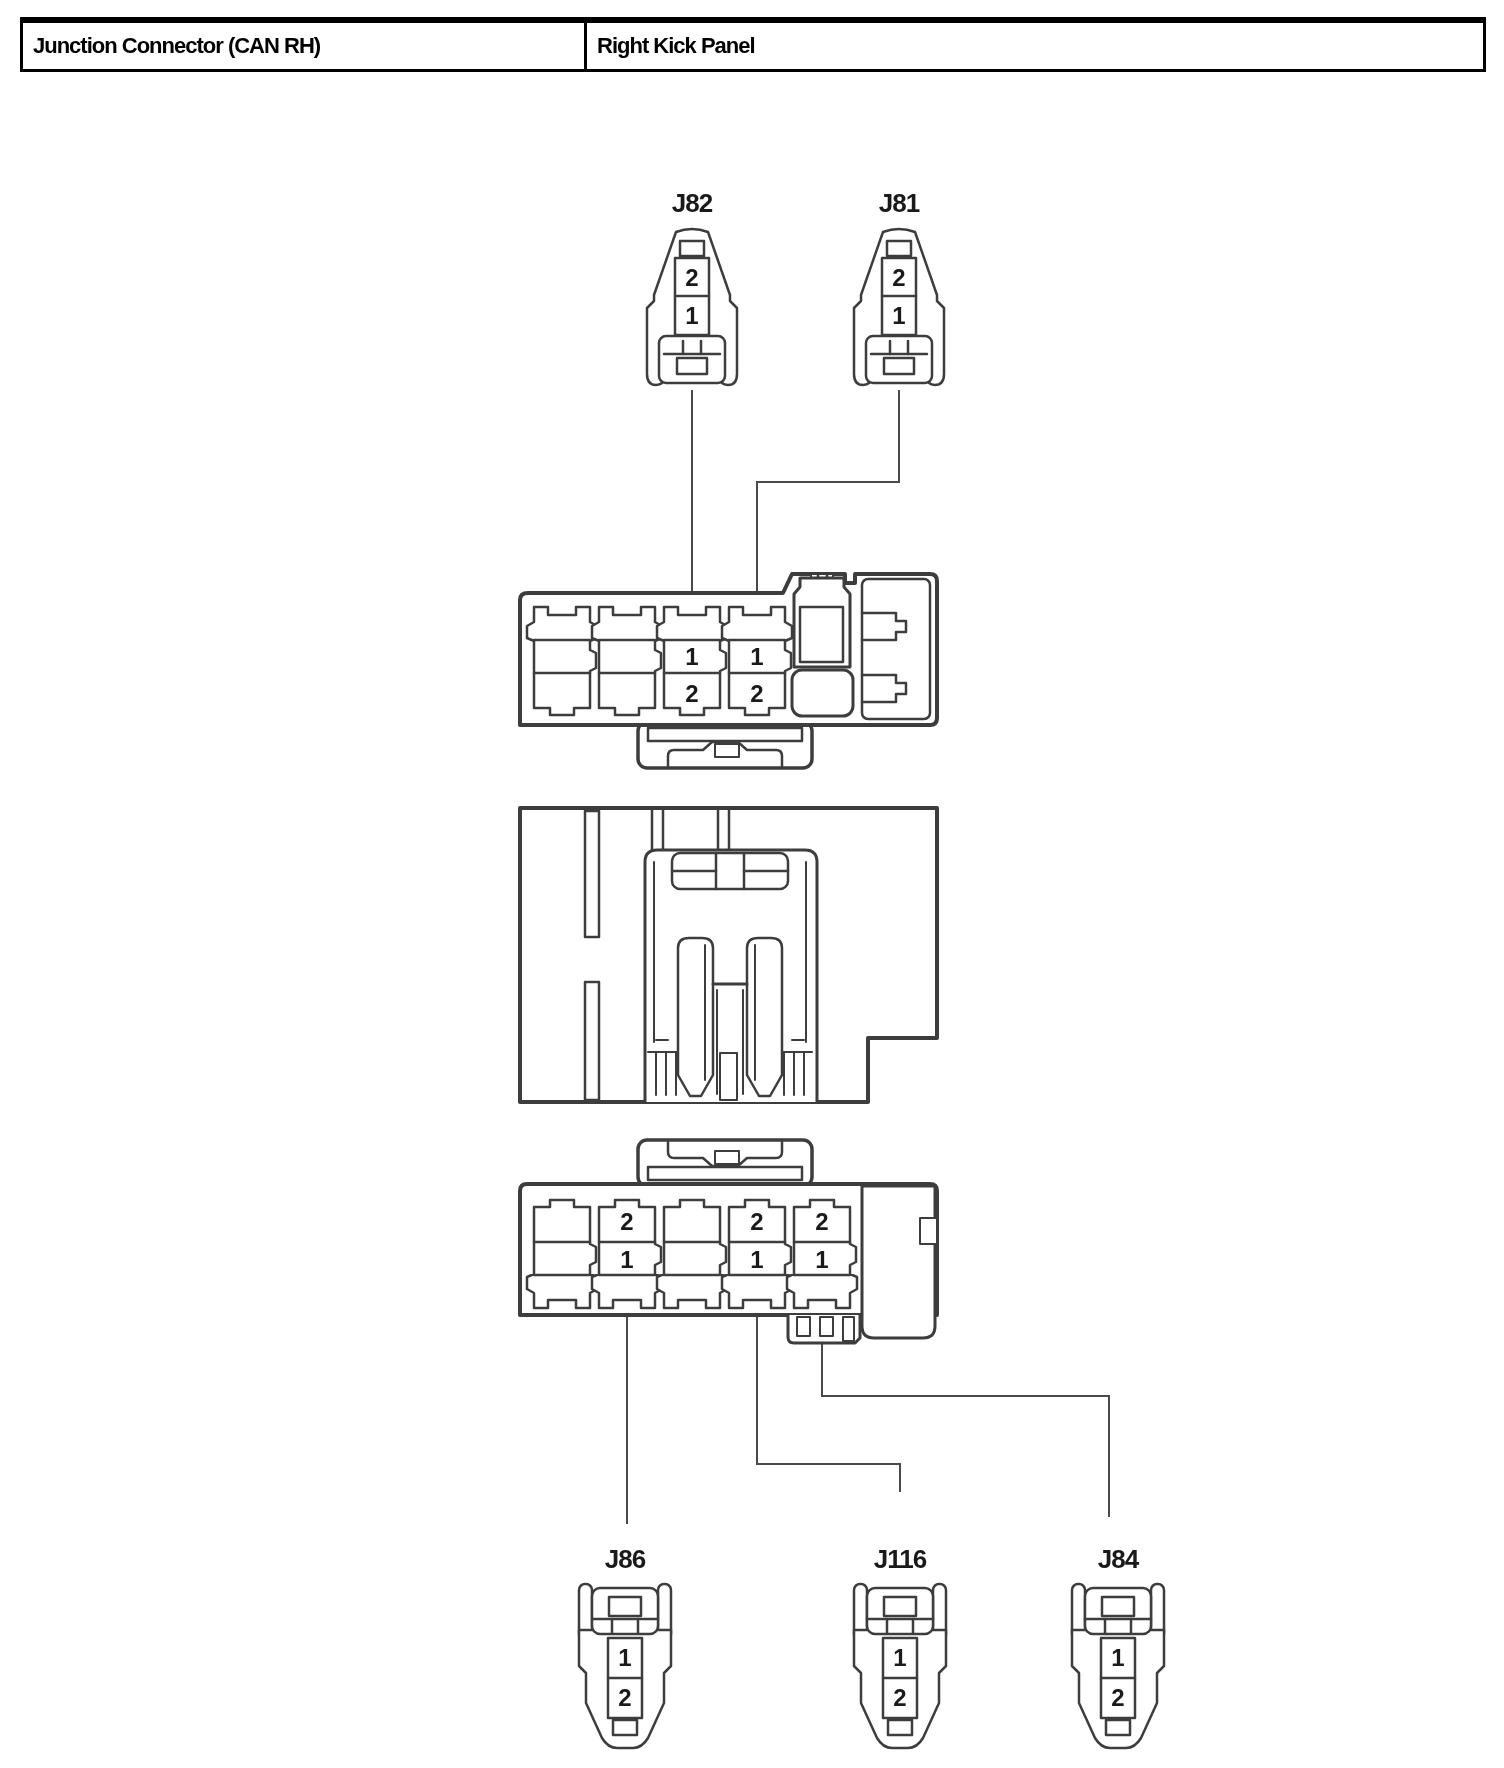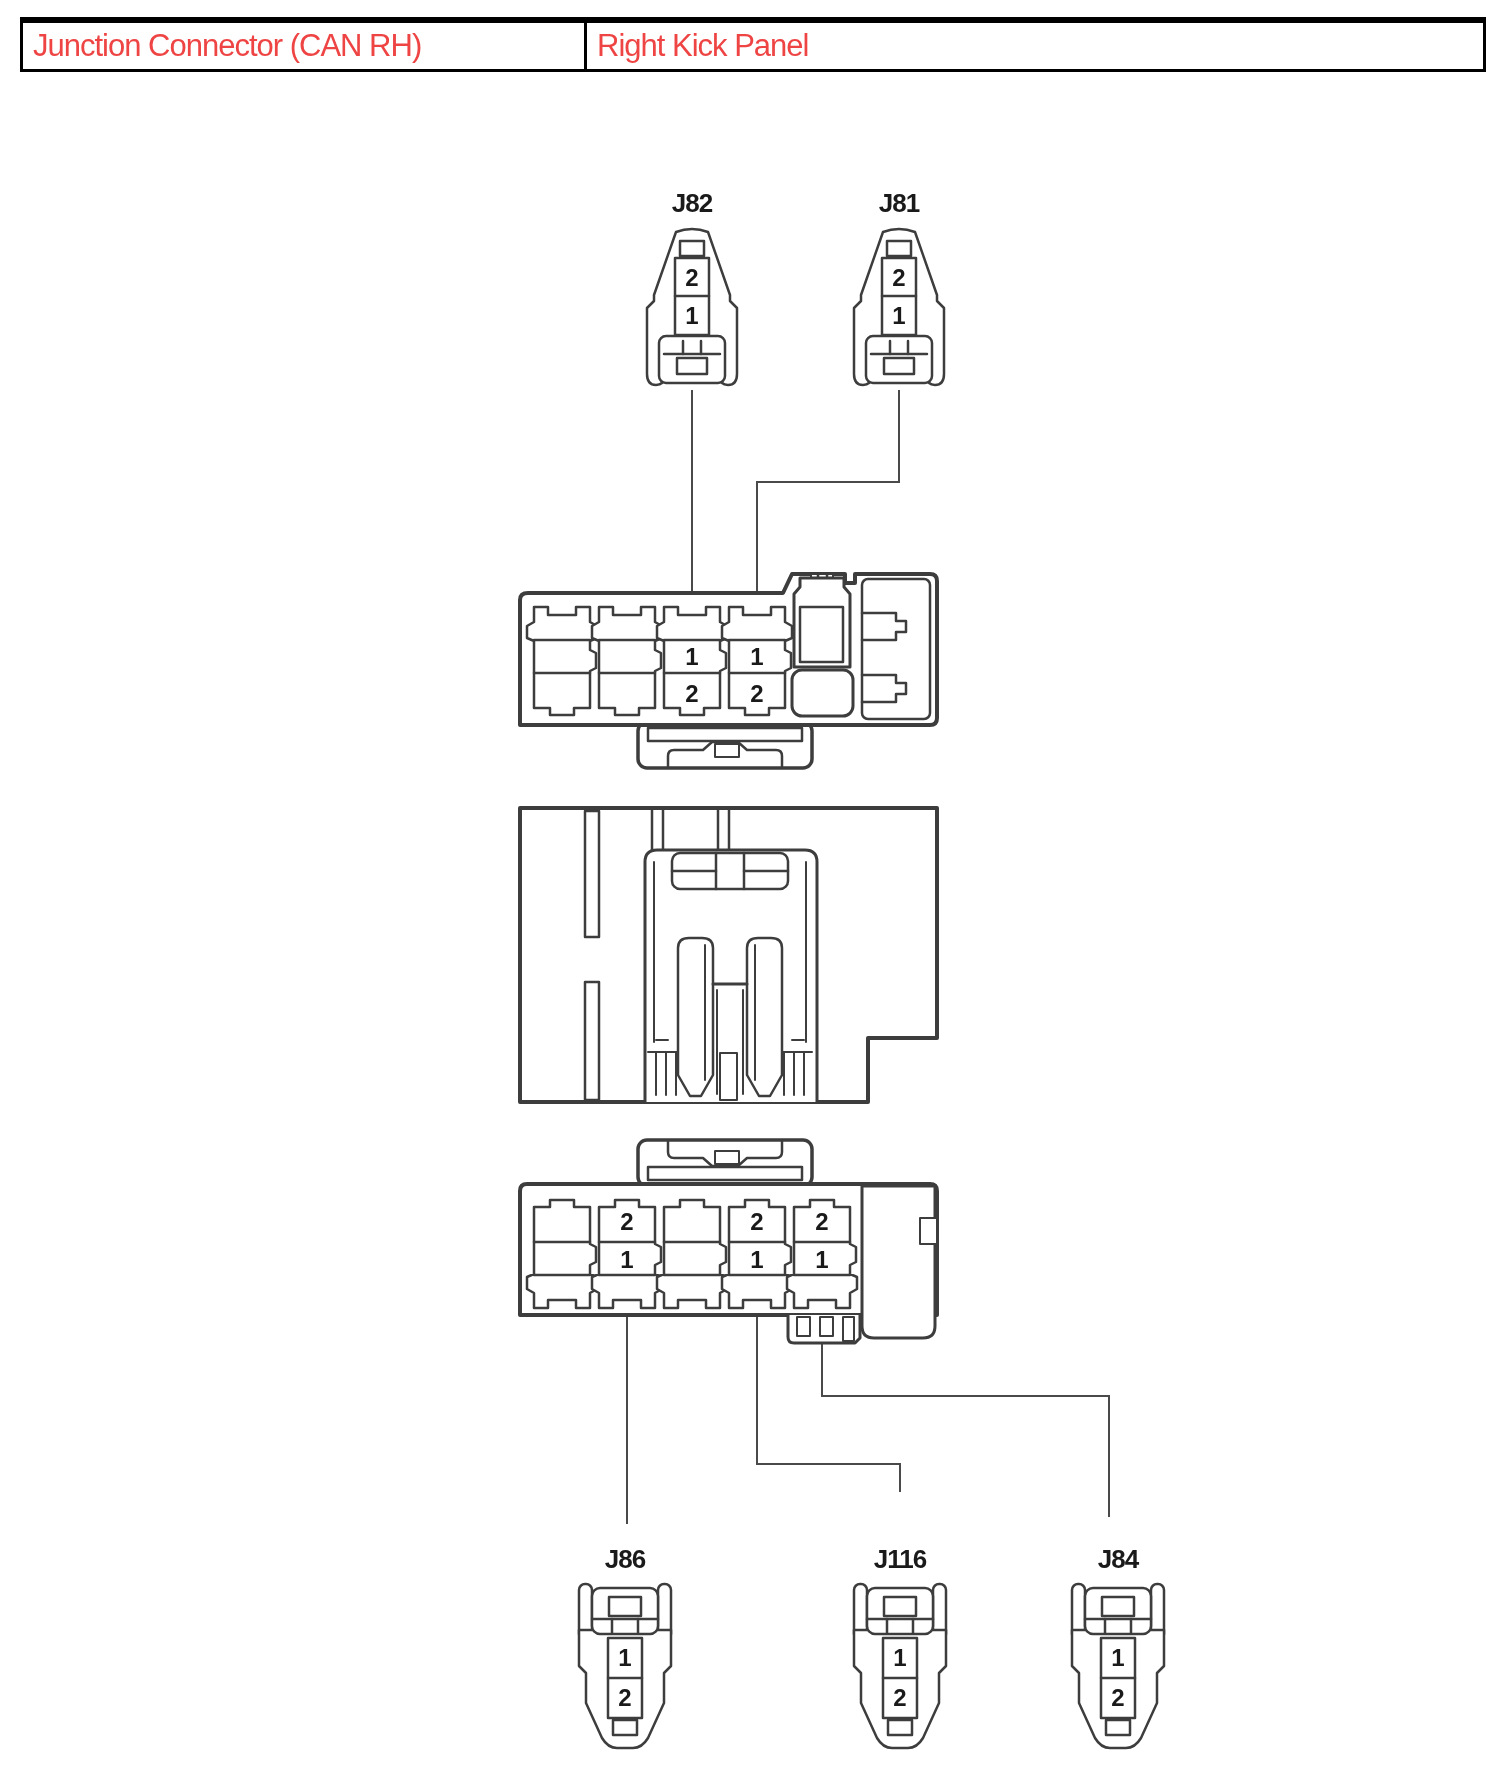--- a/index.html
+++ b/index.html
@@ -1,21 +1,21 @@
 <!DOCTYPE html>
 <html><head>
 <meta charset="utf-8">
 <style>
   html,body{margin:0;padding:0;background:#fff;}
   body{width:1504px;height:1768px;position:relative;font-family:"Liberation Sans",sans-serif;}
   .page{position:absolute;inset:0;background:#fff;}
   .hdr{position:absolute;left:20px;top:17px;width:1460px;height:46px;
        border:3px solid #000;border-top:6px solid #000;display:flex;background:#fff;}
-  .hdr .cell{display:flex;align-items:center;font-weight:normal;font-size:31px;
-       letter-spacing:-1px;color:#ef4444;white-space:nowrap;overflow:hidden;}
+  .hdr .cell{display:flex;align-items:center;font-weight:bold;font-size:22px;
+       letter-spacing:-1px;color:#000000;white-space:nowrap;overflow:hidden;}
   .hdr .left{width:551px;border-right:3px solid #000;padding-left:10px;flex:none;}
   .hdr .right{flex:1;padding-left:10px;}
   svg text{font-family:"Liberation Sans",sans-serif;font-weight:bold;fill:#1a1a1a;}
   svg .lbl{font-size:26px;letter-spacing:-1px;}
   svg .pin{font-size:24px;}
 </style>
 </head>
 <body>
 
 <div class="page">

